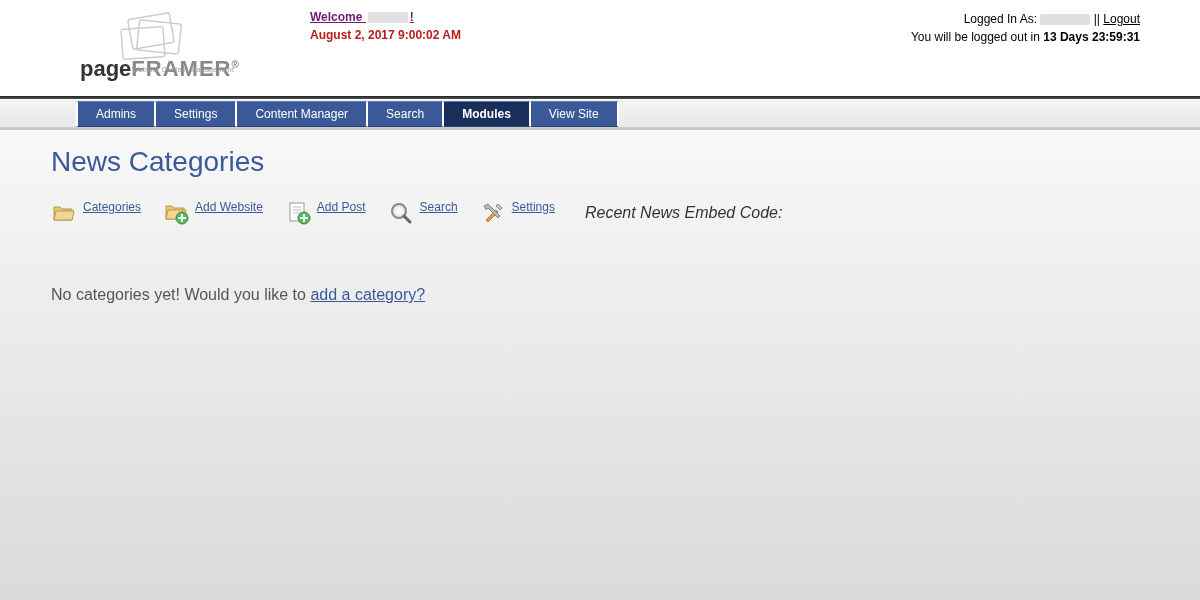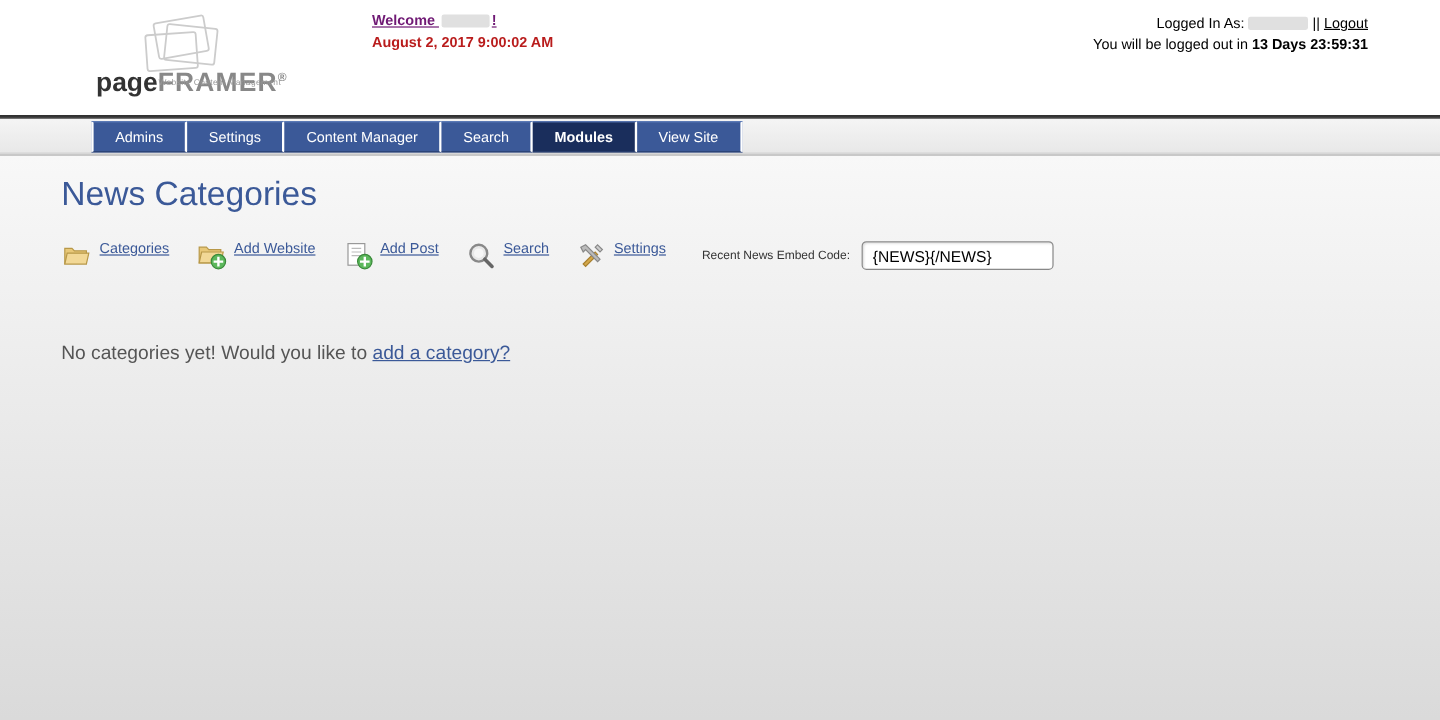--- a/index.html
+++ b/index.html
@@ -28,21 +28,21 @@
 .tabs { display:flex; margin-left:76px; height:100%; align-items:stretch; }
 .tab { background:#3b5998; color:#fff; font-size:12px; display:flex; align-items:center; justify-content:center; padding:0 18px; border-right:2px solid #fff; border-top:1px solid #5a7ab8; border-bottom:1px solid #2a4070; cursor:pointer; font-weight:normal; min-width:60px; height:26px; margin-top:3px; }
 .tab:first-child { border-left:2px solid #fff; }
 .tab.active { background:#1a2e5c; font-weight:bold; }
 .content { background:linear-gradient(#f8f8f8,#d8d8d8 500px); min-height:472px; padding:16px 51px; border-top:2px solid #c8c8c8; }
 .page-title { font-size:28px; color:#3b5998; font-weight:normal; margin-bottom:22px; }
 .toolbar { display:flex; align-items:center; gap:4px; margin-bottom:60px; }
 .tool-item { display:flex; align-items:flex-start; gap:6px; margin-right:18px; }
 .tool-icon { width:26px; height:26px; display:flex; align-items:center; justify-content:center; }
 .tool-link { color:#3b5998; text-decoration:underline; font-size:12px; cursor:pointer; }
-.embed-label { font-size:10px; color:#333; margin-left:8px; margin-right:6px; }
+.embed-label { font-size:16px; color:#333; margin-left:8px; margin-right:6px;font-style:italic; }
 .embed-input { border:1px solid #888; border-radius:4px; padding:4px 8px; font-size:13px; width:160px; height:24px; box-shadow:inset 1px 1px 2px rgba(0,0,0,0.15); font-family:Arial,sans-serif; }
 .empty-msg { font-size:16px; color:#555; }
 .empty-msg a { color:#3b5998; text-decoration:underline; }
 </style>
 </head>
 <body>
 
 <div class="header">
   <div class="logo-area">
     <div class="logo">
@@ -139,19 +139,18 @@
       <span class="tool-icon">
         <svg width="26" height="26" viewBox="0 0 26 26">
             <path d="M6 20 L16 10 L18 12 L8 22 Z" fill="#d4a84a" stroke="#a88030" stroke-width="1"></path>
             <path d="M18 4 L22 8 L20 10 L16 6 Z" fill="#ccc" stroke="#888" stroke-width="1"></path>
             <path d="M4 6 L8 4 L10 6 L20 16 L18 18 L8 8 L6 10 Z" fill="#bbb" stroke="#888" stroke-width="1"></path>
           </svg>
       </span>
       <span class="tool-link">Settings</span>
     </div>
     <span class="embed-label">Recent News Embed Code:</span>
-    <input class="embed-input" type="text" value="{NEWS}{/NEWS}" style="">
   </div>
 
   <div class="empty-msg">
     <span>No categories yet! Would you like to </span><a href="#">add a category?</a>
   </div>
 </div>
 
 </body></html>

